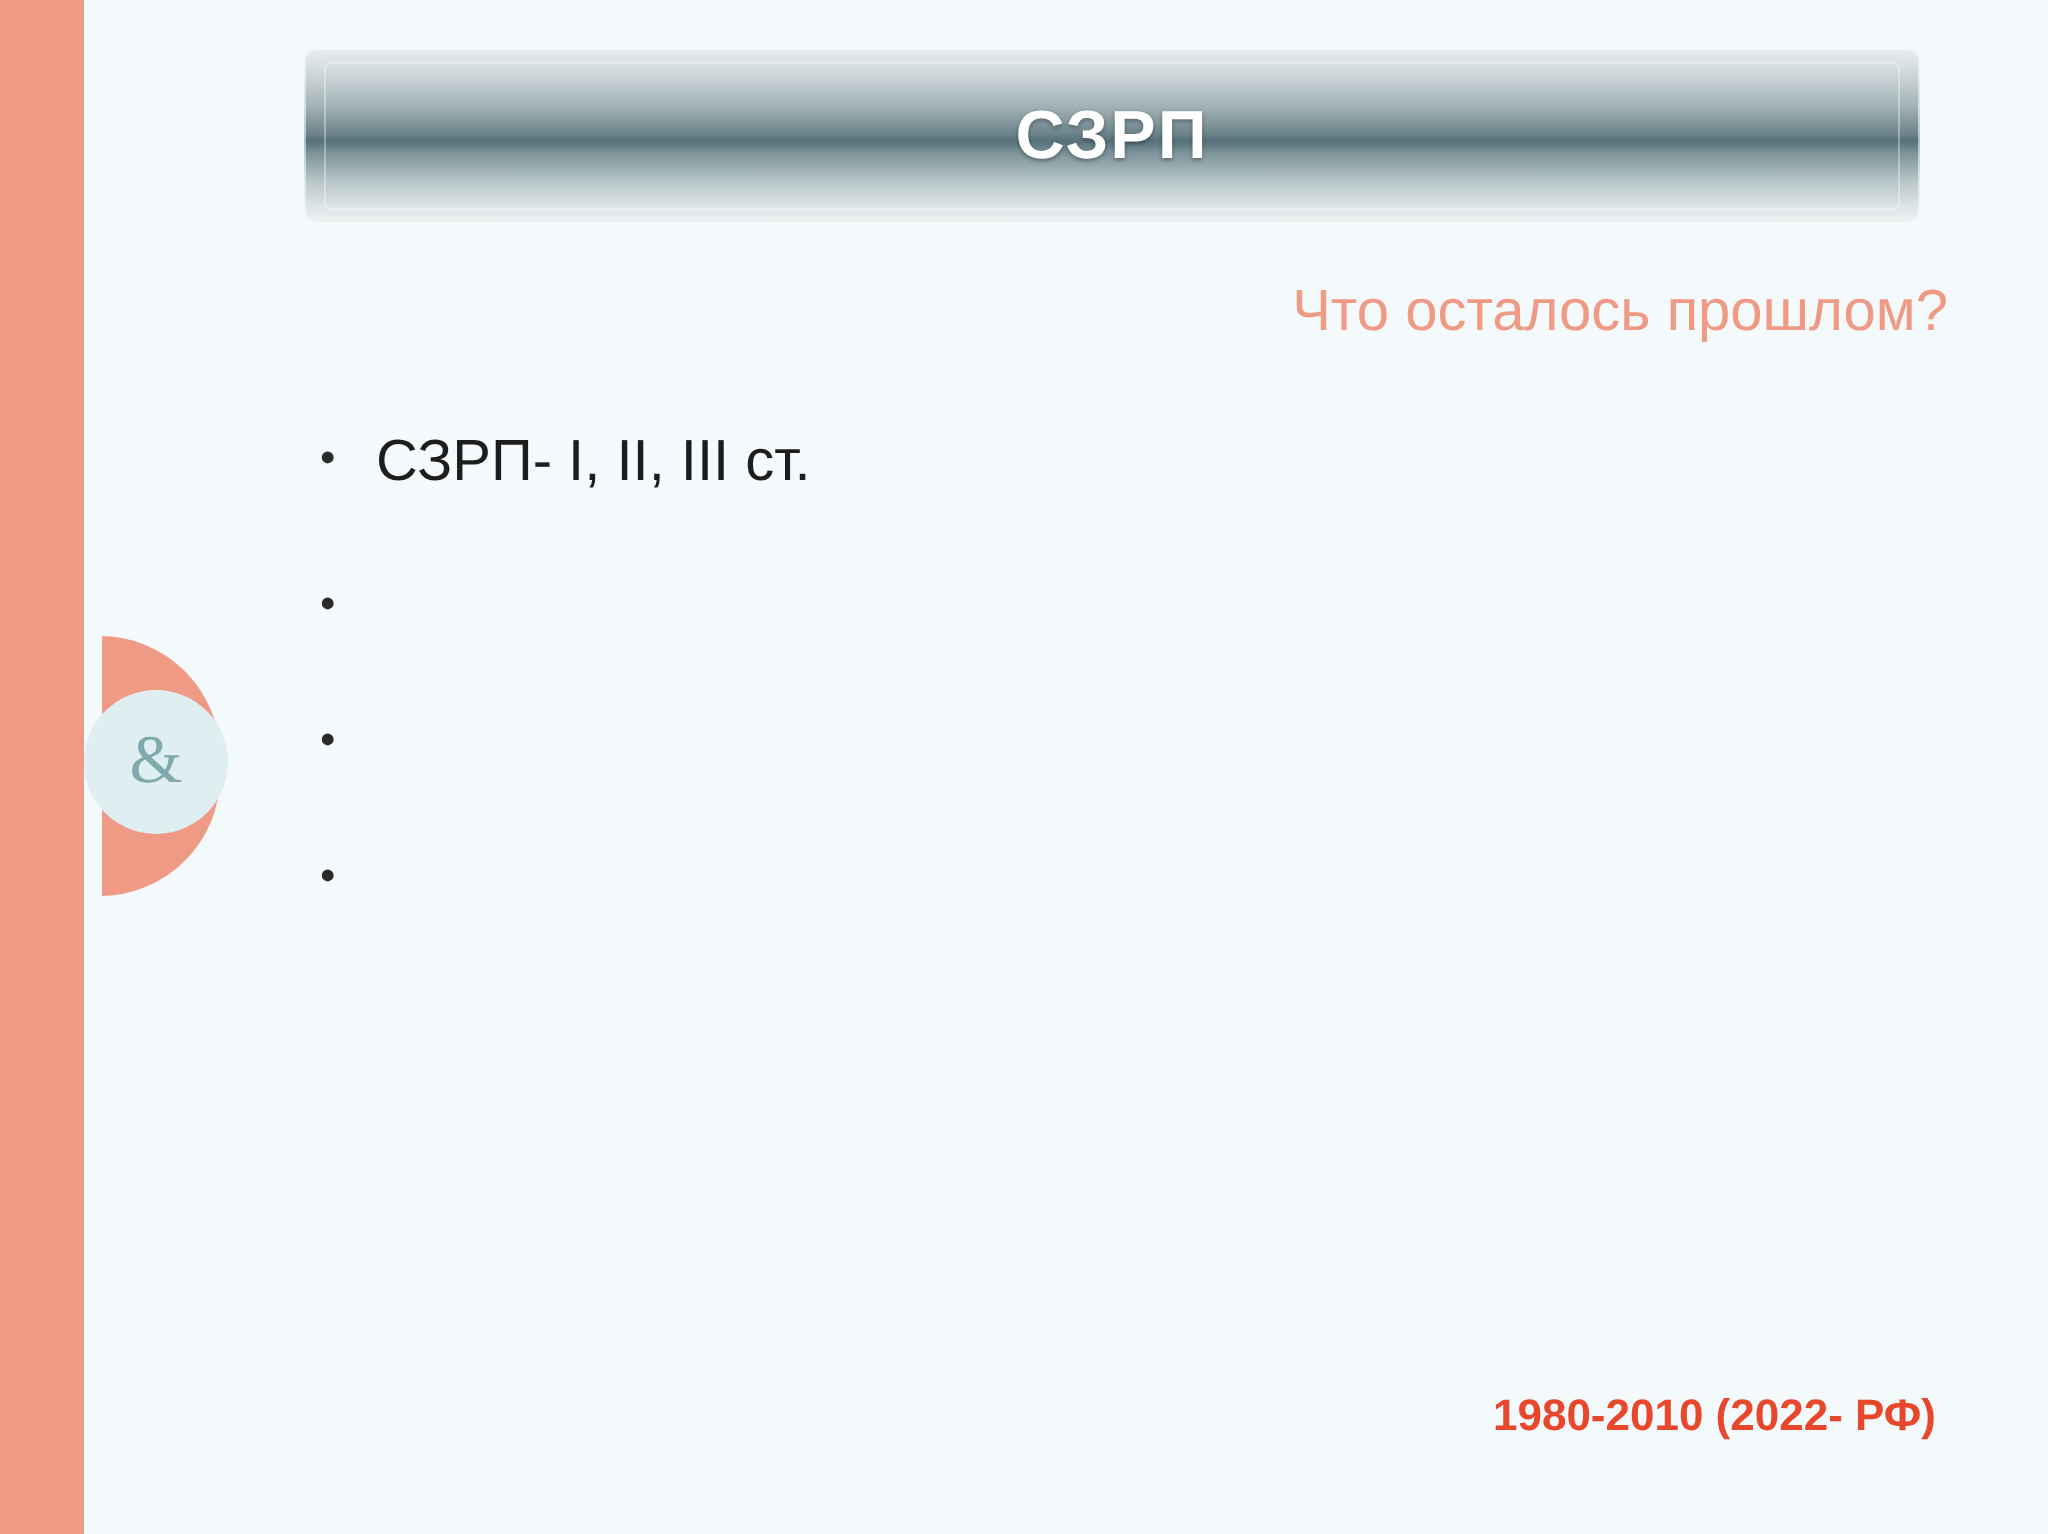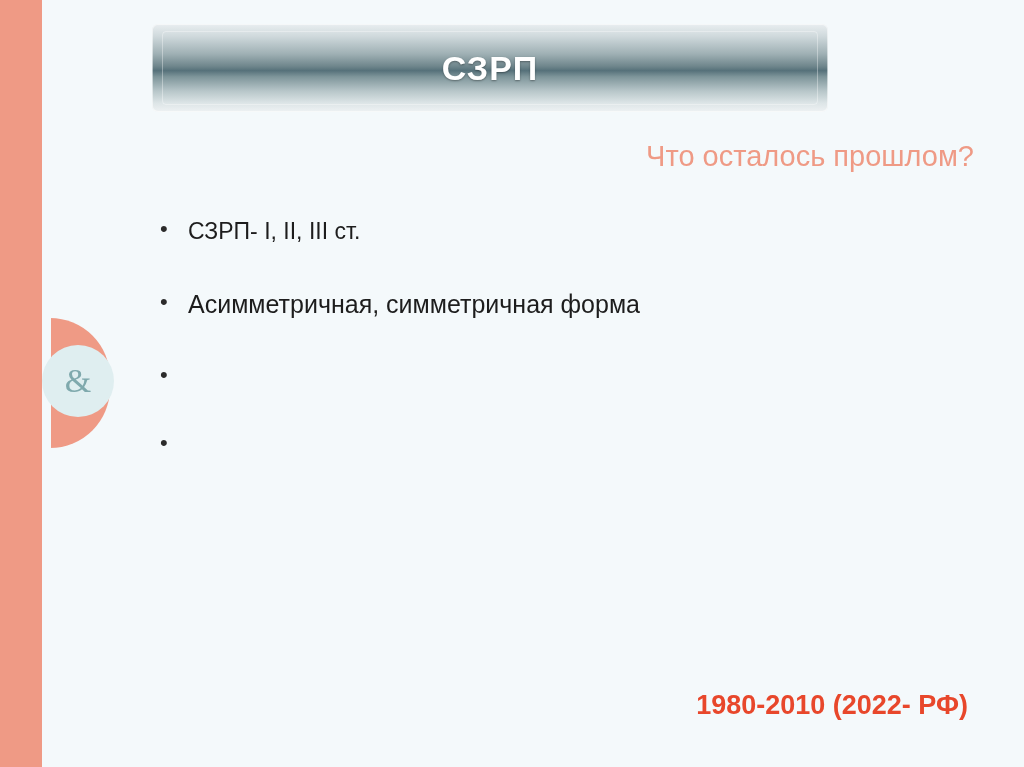--- a/index.html
+++ b/index.html
@@ -61,21 +61,21 @@
     width: 9px;
     height: 767px;
     background: #f4f9fb;
   }
 
   
   .title-banner {
     position: absolute;
     left: 152px;
     top: 24px;
-    width: 676px;
+    width: 808px;
     height: 88px;
     border-radius: 6px;
     background: linear-gradient(to bottom,
        #e9eef0 0%,
        #cfd9dc 14%,
        #9fb0b4 34%,
        #6f868c 48%,
        #56717a 53%,
        #7e959a 60%,
        #b7c6c9 76%,
@@ -133,29 +133,29 @@
     color: #2b2b2b;
     font-size: 22px;
     line-height: 34px;
   }
   .bullet-text {
     color: #1d1d1d;
     font-size: 25px;
     line-height: 39px;
     max-width: 690px;
   }
-  .bullet-row.first .bullet-text { font-size: 23px; }
+  .bullet-row.first .bullet-text { font-size: 29px; }
 
   
   .footer-note {
     position: absolute;
     right: 56px;
     bottom: 46px;
     color: #e8472b;
-    font-size: 27px;
+    font-size: 22px;
     font-weight: bold;
   }
 </style>
 </head>
 <body>
 
 <div class="slide">
 
   <div class="left-band"></div>
   <div class="left-bulge"></div>
@@ -173,21 +173,20 @@
 
   <div class="bullets">
 
     <div class="bullet-row first">
       <div class="bullet-dot">•</div>
       <div class="bullet-text">СЗРП- I, II, III ст.</div>
     </div>
 
     <div class="bullet-row">
       <div class="bullet-dot">•</div>
-      <div class="bullet-text">Асимметричная, симметричная форма</div>
     </div>
 
     <div class="bullet-row">
       <div class="bullet-dot">•</div>
     </div>
 
     <div class="bullet-row">
       <div class="bullet-dot">•</div>
     </div>
 

